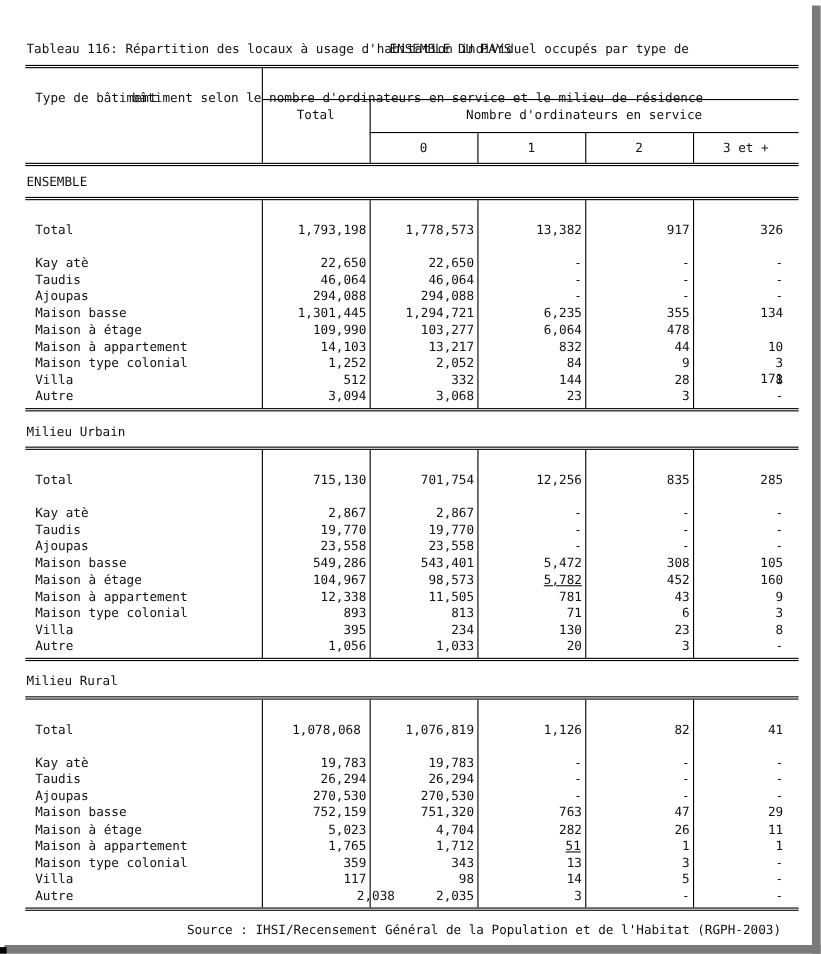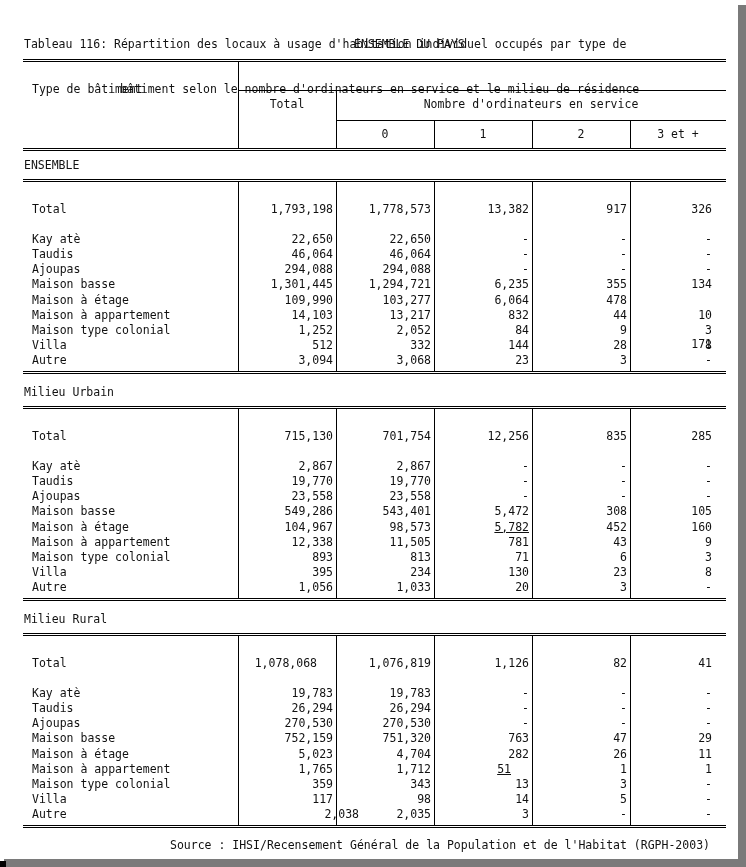--- a/index.html
+++ b/index.html
@@ -230,21 +230,21 @@
       <div class="dbl" style="top:598.35px;"></div>
       <div class="txt" style="left:24px; top:612px;">Milieu Rural</div>
       <div class="dbl" style="top:633px;"></div>
       <div class="vl" style="left:238px; top:636px; height:189.35000000000002px;"></div>
       <div class="vl" style="left:336px; top:636px; height:189.35000000000002px;"></div>
       <div class="vl" style="left:434px; top:636px; height:189.35000000000002px;"></div>
       <div class="vl" style="left:532px; top:636px; height:189.35000000000002px;"></div>
       <div class="vl" style="left:630px; top:636px; height:189.35000000000002px;"></div>
       <div>
         <div class="txt" style="left:32px; top:656px;">Total</div>
-        <div class="txt r" style="left:222px; width:95px; top:656px;">1,078,068</div>
+        <div class="txt r" style="left:233px; width:95px; top:656px;">1,078,068</div>
         <div class="txt r" style="left:336px; width:95px; top:656px;">1,076,819</div>
         <div class="txt r" style="left:434px; width:95px; top:656px;">1,126</div>
         <div class="txt r" style="left:532px; width:95px; top:656px;">82</div>
         <div class="txt r" style="left:617px; width:95px; top:656px;">41</div>
       </div>
       <div>
         <div class="txt" style="left:32px; top:686px;">Kay atè</div>
         <div class="txt r" style="left:238px; width:95px; top:686px;">19,783</div>
         <div class="txt r" style="left:336px; width:95px; top:686px;">19,783</div>
         <div class="txt r" style="left:434px; width:95px; top:686px;">-</div>
@@ -280,21 +280,21 @@
         <div class="txt r" style="left:238px; width:95px; top:746.6px;">5,023</div>
         <div class="txt r" style="left:336px; width:95px; top:746.6px;">4,704</div>
         <div class="txt r" style="left:434px; width:95px; top:746.6px;">282</div>
         <div class="txt r" style="left:532px; width:95px; top:746.6px;">26</div>
         <div class="txt r" style="left:617px; width:95px; top:746.6px;">11</div>
       </div>
       <div>
         <div class="txt" style="left:32px; top:761.75px;">Maison à appartement</div>
         <div class="txt r" style="left:238px; width:95px; top:761.75px;">1,765</div>
         <div class="txt r" style="left:336px; width:95px; top:761.75px;">1,712</div>
-        <div class="txt r" style="left:416px; width:95px; top:761.75px;text-decoration:underline;">51</div>
+        <div class="txt r" style="left:433px; width:95px; top:761.75px;text-decoration:underline;">51</div>
         <div class="txt r" style="left:532px; width:95px; top:761.75px;">1</div>
         <div class="txt r" style="left:617px; width:95px; top:761.75px;">1</div>
       </div>
       <div>
         <div class="txt" style="left:32px; top:776.9px;">Maison type colonial</div>
         <div class="txt r" style="left:238px; width:95px; top:776.9px;">359</div>
         <div class="txt r" style="left:336px; width:95px; top:776.9px;">343</div>
         <div class="txt r" style="left:434px; width:95px; top:776.9px;">13</div>
         <div class="txt r" style="left:532px; width:95px; top:776.9px;">3</div>
         <div class="txt r" style="left:617px; width:95px; top:776.9px;">-</div>

